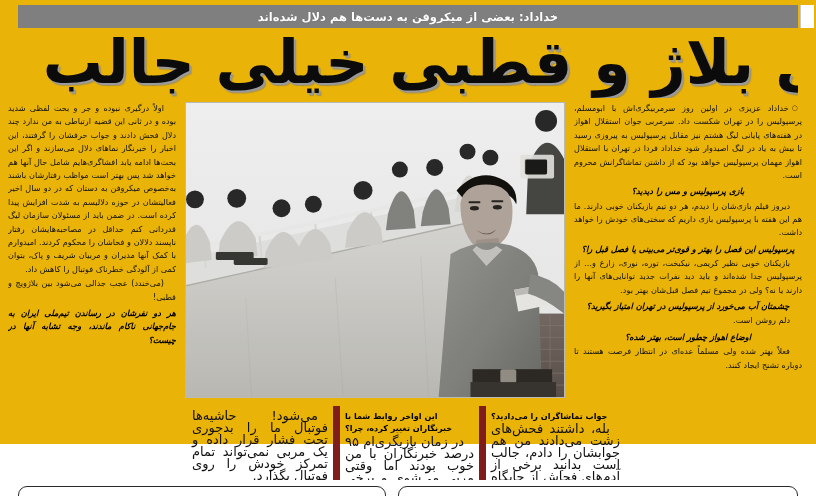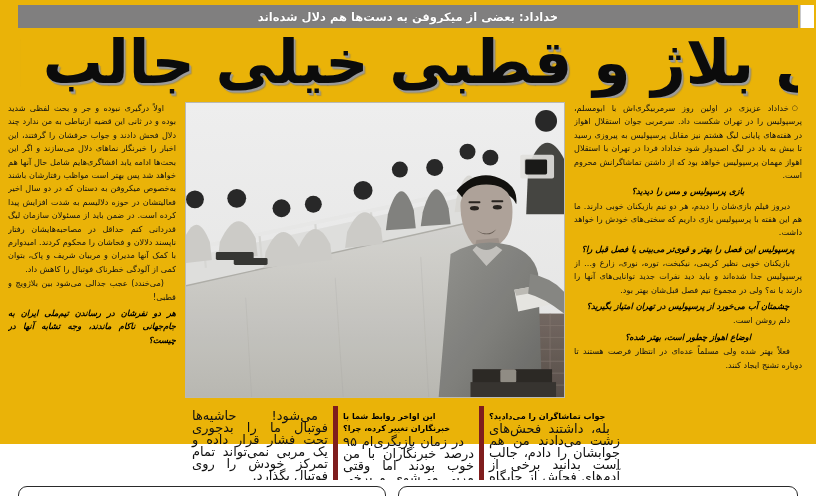--- a/index.html
+++ b/index.html
@@ -142,21 +142,21 @@
     height: 74px;
     display: flex;
     direction: rtl;
     gap: 0;
   }
   .cap-col {
     width: 146px;
     padding: 4px 5px 0 5px;
     direction: rtl;
     text-align: justify;
-    border-left: 5px solid #7f1d1d;
+    border-left: 7px solid #7f1d1d;
     overflow: hidden;
   }
   .cap-col:last-child { border-left: none; }
 
   
   .p {
     font-size: 8.1px;
     line-height: 13.4px;
     color: #111;
     margin: 0 0 1px 0;

